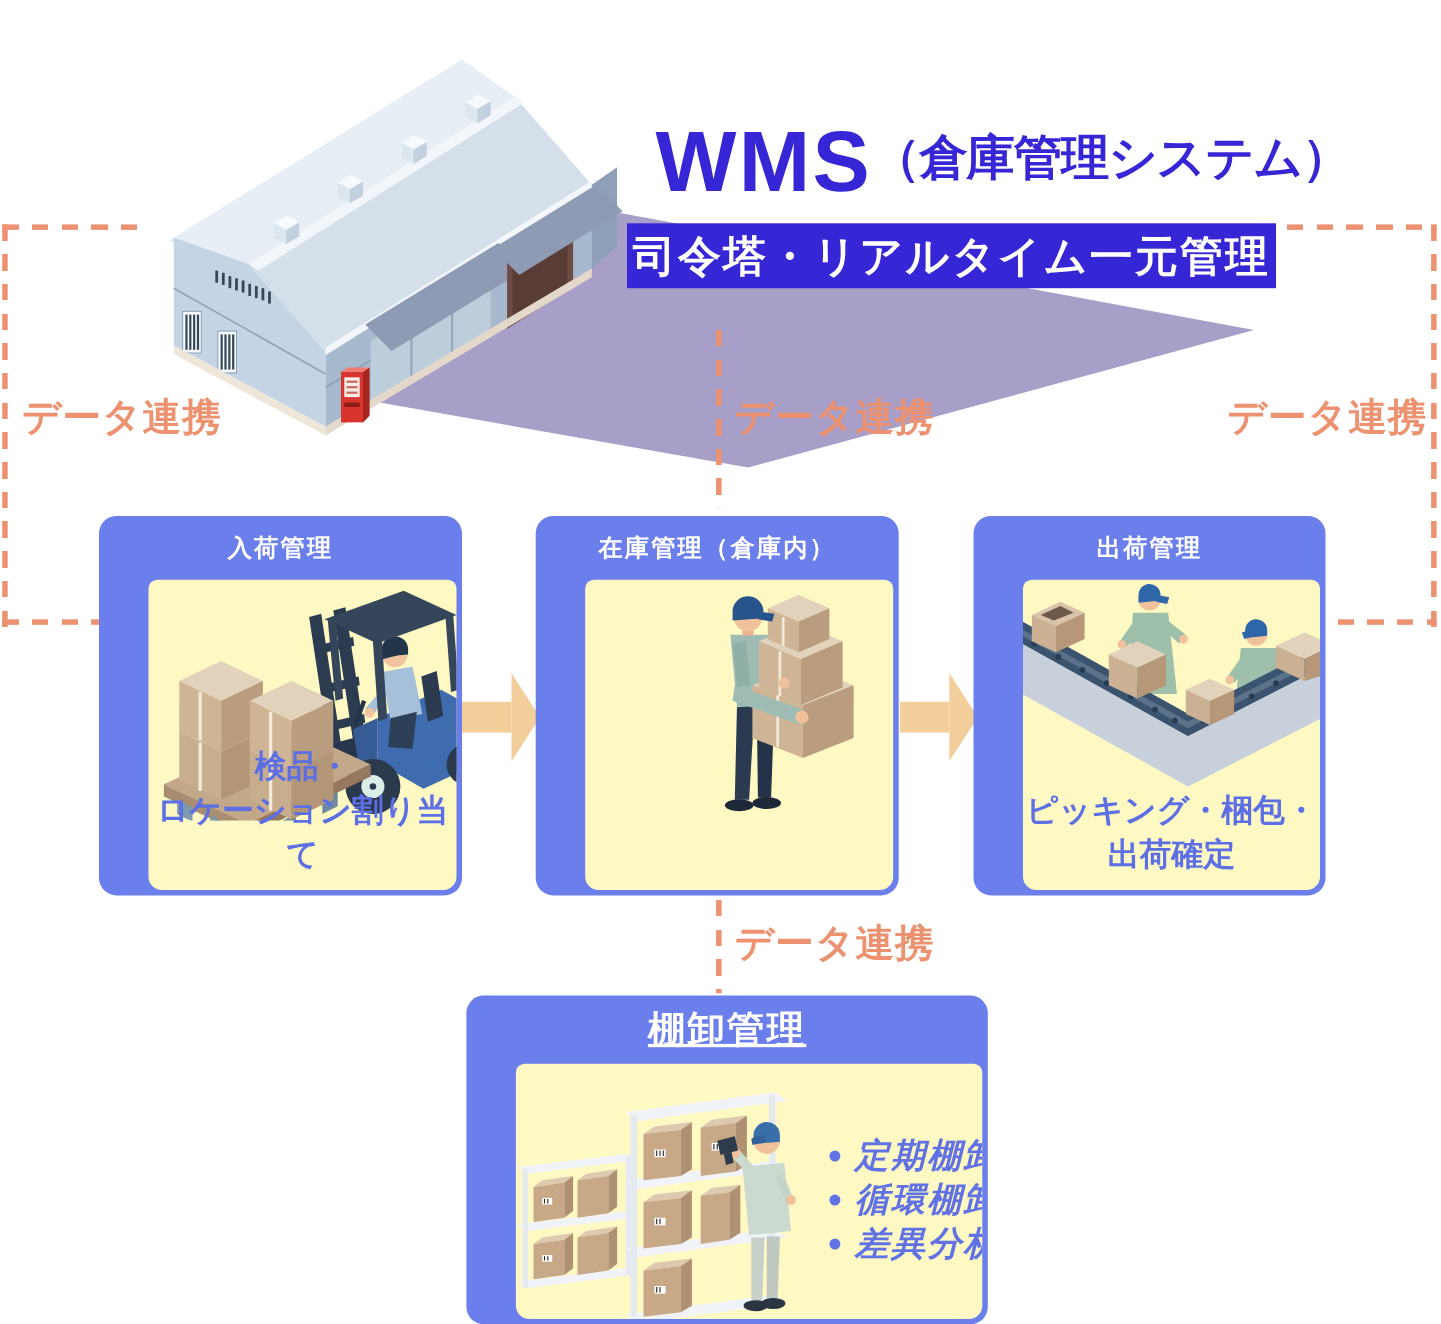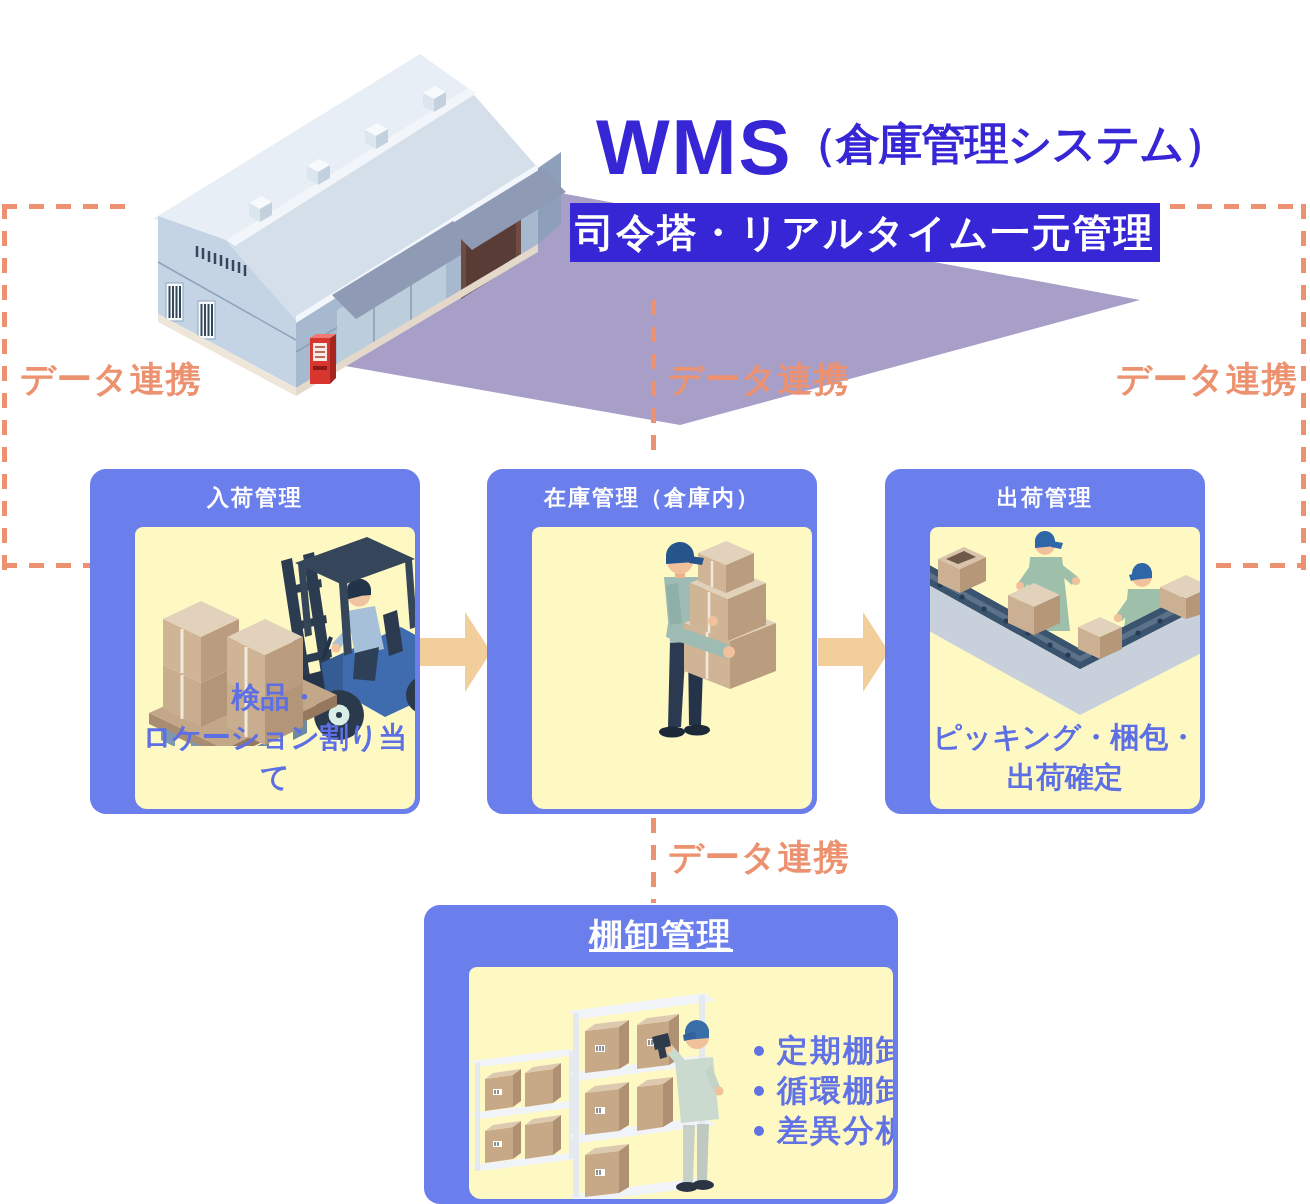--- a/index.html
+++ b/index.html
@@ -29,21 +29,21 @@
   .pbox{position:absolute;background:#6A7EEC;border-radius:16px;z-index:2;}
   .pbox-header{height:58px;display:flex;align-items:center;justify-content:center;color:#ffffff;font-size:22px;letter-spacing:2px;white-space:nowrap;}
   .pbox-body{position:absolute;left:5px;right:5px;top:58px;bottom:5px;background:#fef9c3;border-radius:8px 8px 12px 12px;overflow:hidden;margin-left:40px;}
   .pbox-caption{position:absolute;left:0;right:0;bottom:12px;text-align:center;color:#5C6FE4;line-height:1.38;white-space:pre-line;}
   #box1 .pbox-caption,#box3 .pbox-caption{font-size:29px;}
   #box2 .pbox-caption{font-size:26px;}
   #box4 .pbox-header{height:62px;font-size:34px;text-decoration:underline;}
   #box4 .pbox-body{top:62px;}
   .illu{position:absolute;left:0;top:4px;}
   
-  .bullet-list{position:absolute;left:285px;top:64px;display:flex;flex-direction:column;}
+  .bullet-list{position:absolute;left:285px;top:64px;display:flex;flex-direction:column;font-style:italic;}
   .bullet-row{display:flex;align-items:center;height:40px;}
   .bullet-dot{width:10px;height:10px;border-radius:50%;background:#6172E4;margin-right:13px;flex:0 0 auto;}
   .bullet-text{color:#6172E4;font-size:31px;letter-spacing:2px;white-space:nowrap;}
 </style>
 </head>
 <body>
 
 <div id="canvas">
 
   <svg id="warehouse-svg" width="1160" height="450" viewBox="0 0 1160 450">

